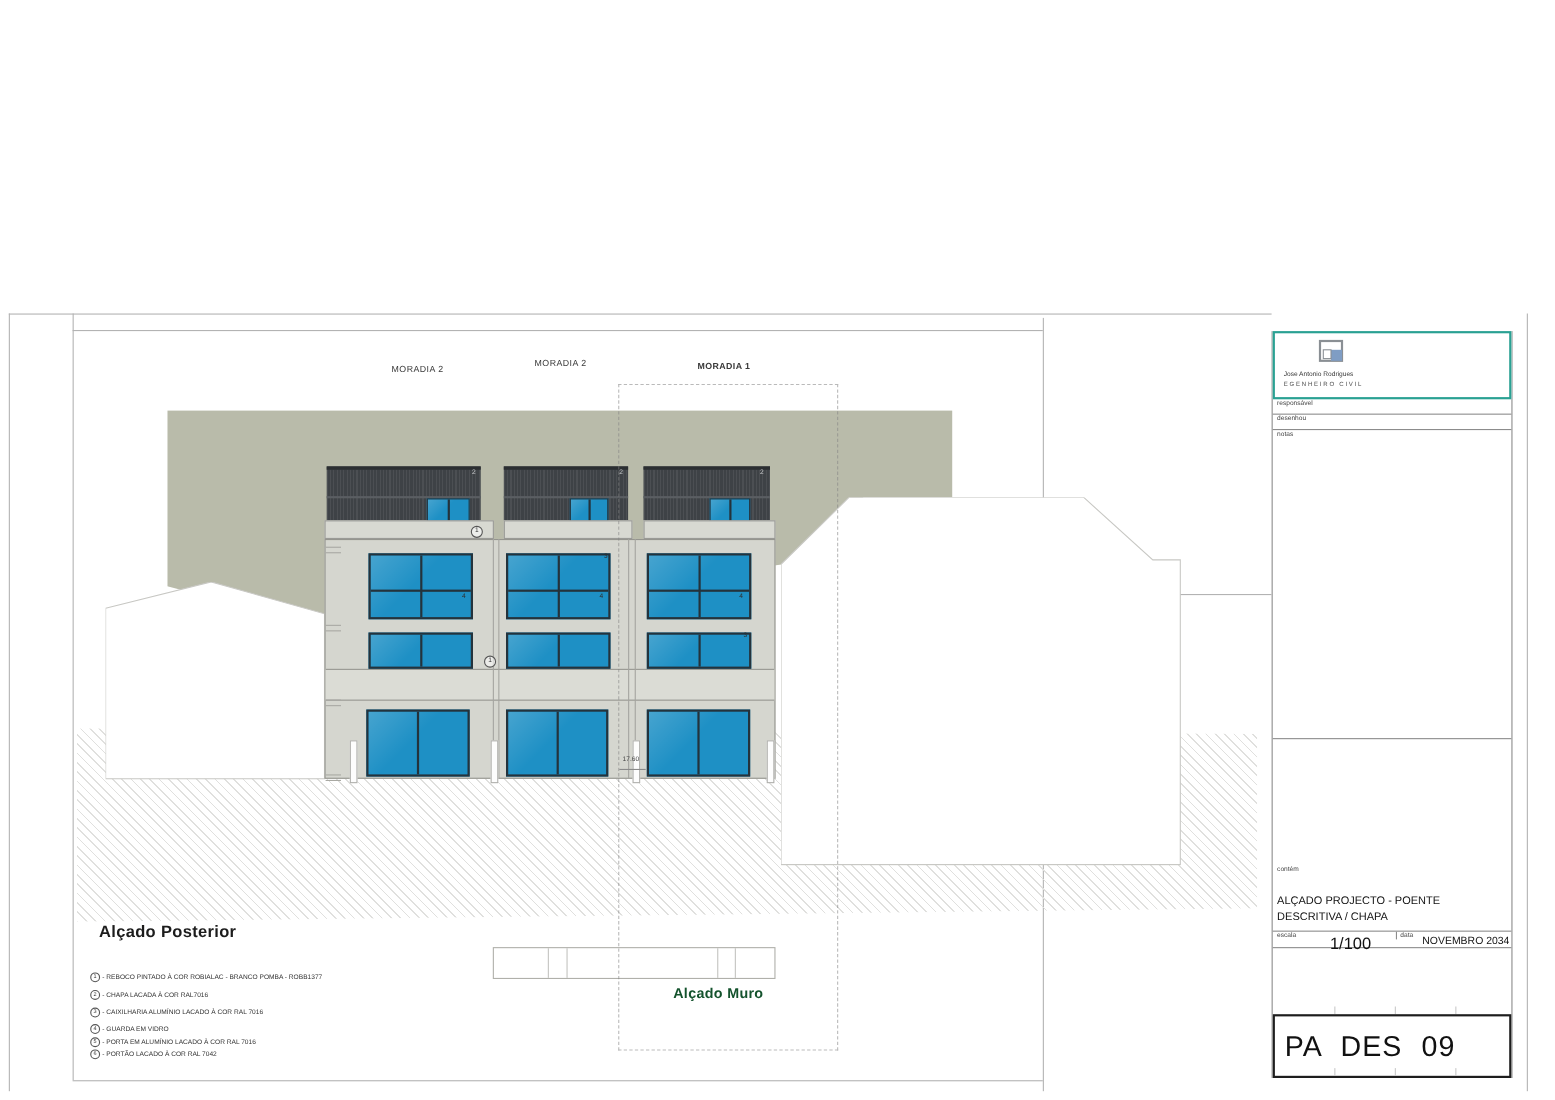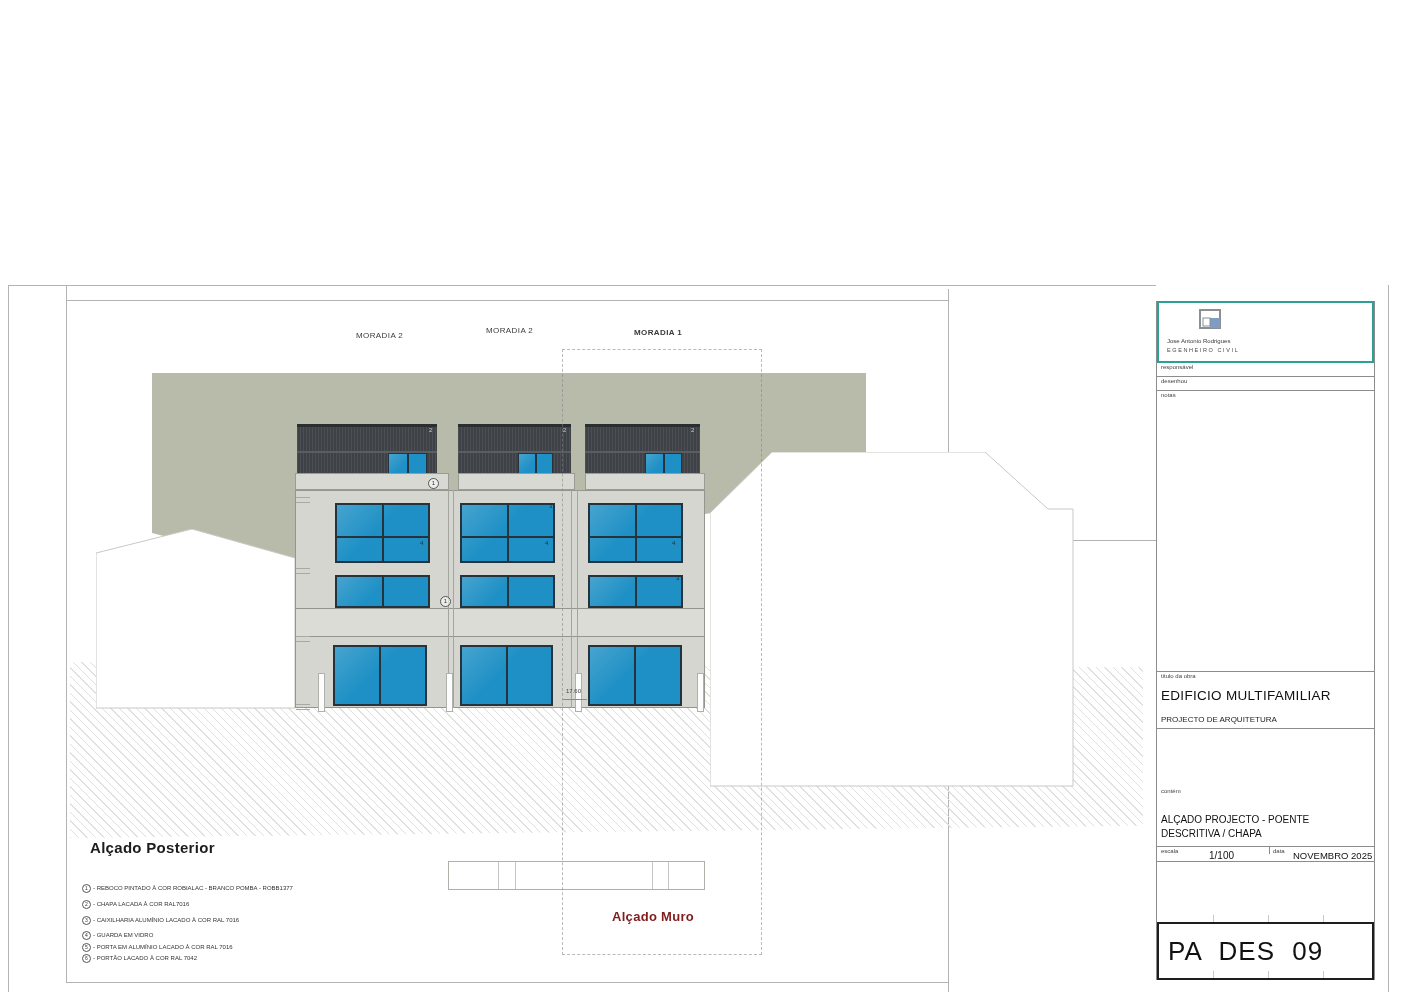--- a/index.html
+++ b/index.html
@@ -36,21 +36,21 @@
     box-sizing:border-box;z-index:6;}
   .tick{position:absolute;width:14px;height:1px;background:#a9a9a3;z-index:6;}
   .mk{position:absolute;font-size:6px;line-height:7px;color:#2e2e2e;z-index:7;}
   .mk.light{color:#c9ccce;}
   .cmk{position:absolute;width:9px;height:9px;border:1px solid #555;border-radius:50%;font-size:6px;
     line-height:9px;text-align:center;color:#333;background:rgba(255,255,255,.55);z-index:7;}
   .dashrect{position:absolute;left:562px;top:349px;width:198px;height:604px;
     border:1px dashed rgba(130,130,130,.55);z-index:6;}
   .lbl{position:absolute;font-size:8px;letter-spacing:.4px;color:#3a3a3a;z-index:7;white-space:nowrap;}
   .h-title{position:absolute;font-size:15px;font-weight:bold;color:#1c1c1c;z-index:7;letter-spacing:.3px;}
-  .h-sub{position:absolute;font-size:13px;font-weight:bold;color:#7f1d1d;z-index:7;letter-spacing:.3px;margin-top:14px;}
+  .h-sub{position:absolute;font-size:13px;font-weight:bold;color:#14532d;z-index:7;letter-spacing:.3px;}
   .legend-item{position:absolute;font-size:6px;color:#333;white-space:nowrap;z-index:7;}
   .legend-item .cnum{display:inline-block;width:7px;height:7px;border:1px solid #555;border-radius:50%;
     font-size:5px;line-height:7px;text-align:center;vertical-align:middle;margin-right:2px;}
   .muro{position:absolute;left:448px;top:861px;width:257px;height:29px;background:#fff;
     border:1px solid #b0b0aa;box-sizing:border-box;z-index:3;}
   .muro i{position:absolute;top:0;bottom:0;width:1px;background:#c4c4c0;}
   .dim{position:absolute;font-size:6px;color:#444;z-index:7;}
   
   #tblock{position:absolute;left:1156px;top:301px;width:219px;height:679px;background:#fff;
     border-left:1px solid #8c8c8c;border-right:1px solid #8c8c8c;box-sizing:border-box;z-index:8;}
@@ -212,36 +212,31 @@
     </div>
     <div class="row" style="top:62px;height:14px;">
         <span class="tb-lab">responsável</span>
       </div>
     <div class="row" style="top:76px;height:14px;">
         <span class="tb-lab">desenhou</span>
       </div>
     <div class="row" style="top:90px;height:281px;">
         <span class="tb-lab">notas</span>
       </div>
-    <div class="row" style="top:371px;height:57px;">
-      <span class="tb-lab">titulo da obra</span>
-      <div style="position:absolute;left:4px;top:16px;font-size:13.5px;color:#111;letter-spacing:.3px;">EDIFICIO MULTIFAMILIAR</div>
-      <div style="position:absolute;left:4px;top:43px;font-size:8px;color:#222;">PROJECTO DE ARQUITETURA</div>
-    </div>
     <div class="row" style="top:486px;height:60px;">
       <span class="tb-lab">contém</span>
       <div style="position:absolute;left:4px;top:27px;font-size:10px;color:#111;">ALÇADO PROJECTO - POENTE</div>
       <div style="position:absolute;left:4px;top:41px;font-size:10px;color:#111;">DESCRITIVA / CHAPA</div>
     </div>
     <div class="row" style="top:546px;height:15px;">
       <span class="tb-lab">escala</span>
-      <span style="position:absolute;left:52px;top:3px;font-size:10px;color:#111;">1/100</span>
+      <span style="position:absolute;left:52px;top:3px;font-size:15px;color:#111;">1/100</span>
       <span style="position:absolute;left:112px;top:0;width:1px;height:7px;background:#8c8c8c;"></span>
       <span class="tb-lab" style="left:116px;">data</span>
-      <span style="position:absolute;left:136px;top:3px;font-size:9.5px;color:#111;">NOVEMBRO 2025</span>
+      <span style="position:absolute;left:136px;top:3px;font-size:9.5px;color:#111;">NOVEMBRO 2034</span>
     </div>
     <div class="gridtick" style="left:56px;top:614px;"></div>
     <div class="gridtick" style="left:111px;top:614px;"></div>
     <div class="gridtick" style="left:166px;top:614px;"></div>
     <div id="pa-box">
       <span>PA DES 09</span>
       <div class="gridtick" style="left:54px;bottom:0;top:auto;"></div>
       <div class="gridtick" style="left:109px;bottom:0;top:auto;"></div>
       <div class="gridtick" style="left:164px;bottom:0;top:auto;"></div>
     </div>

